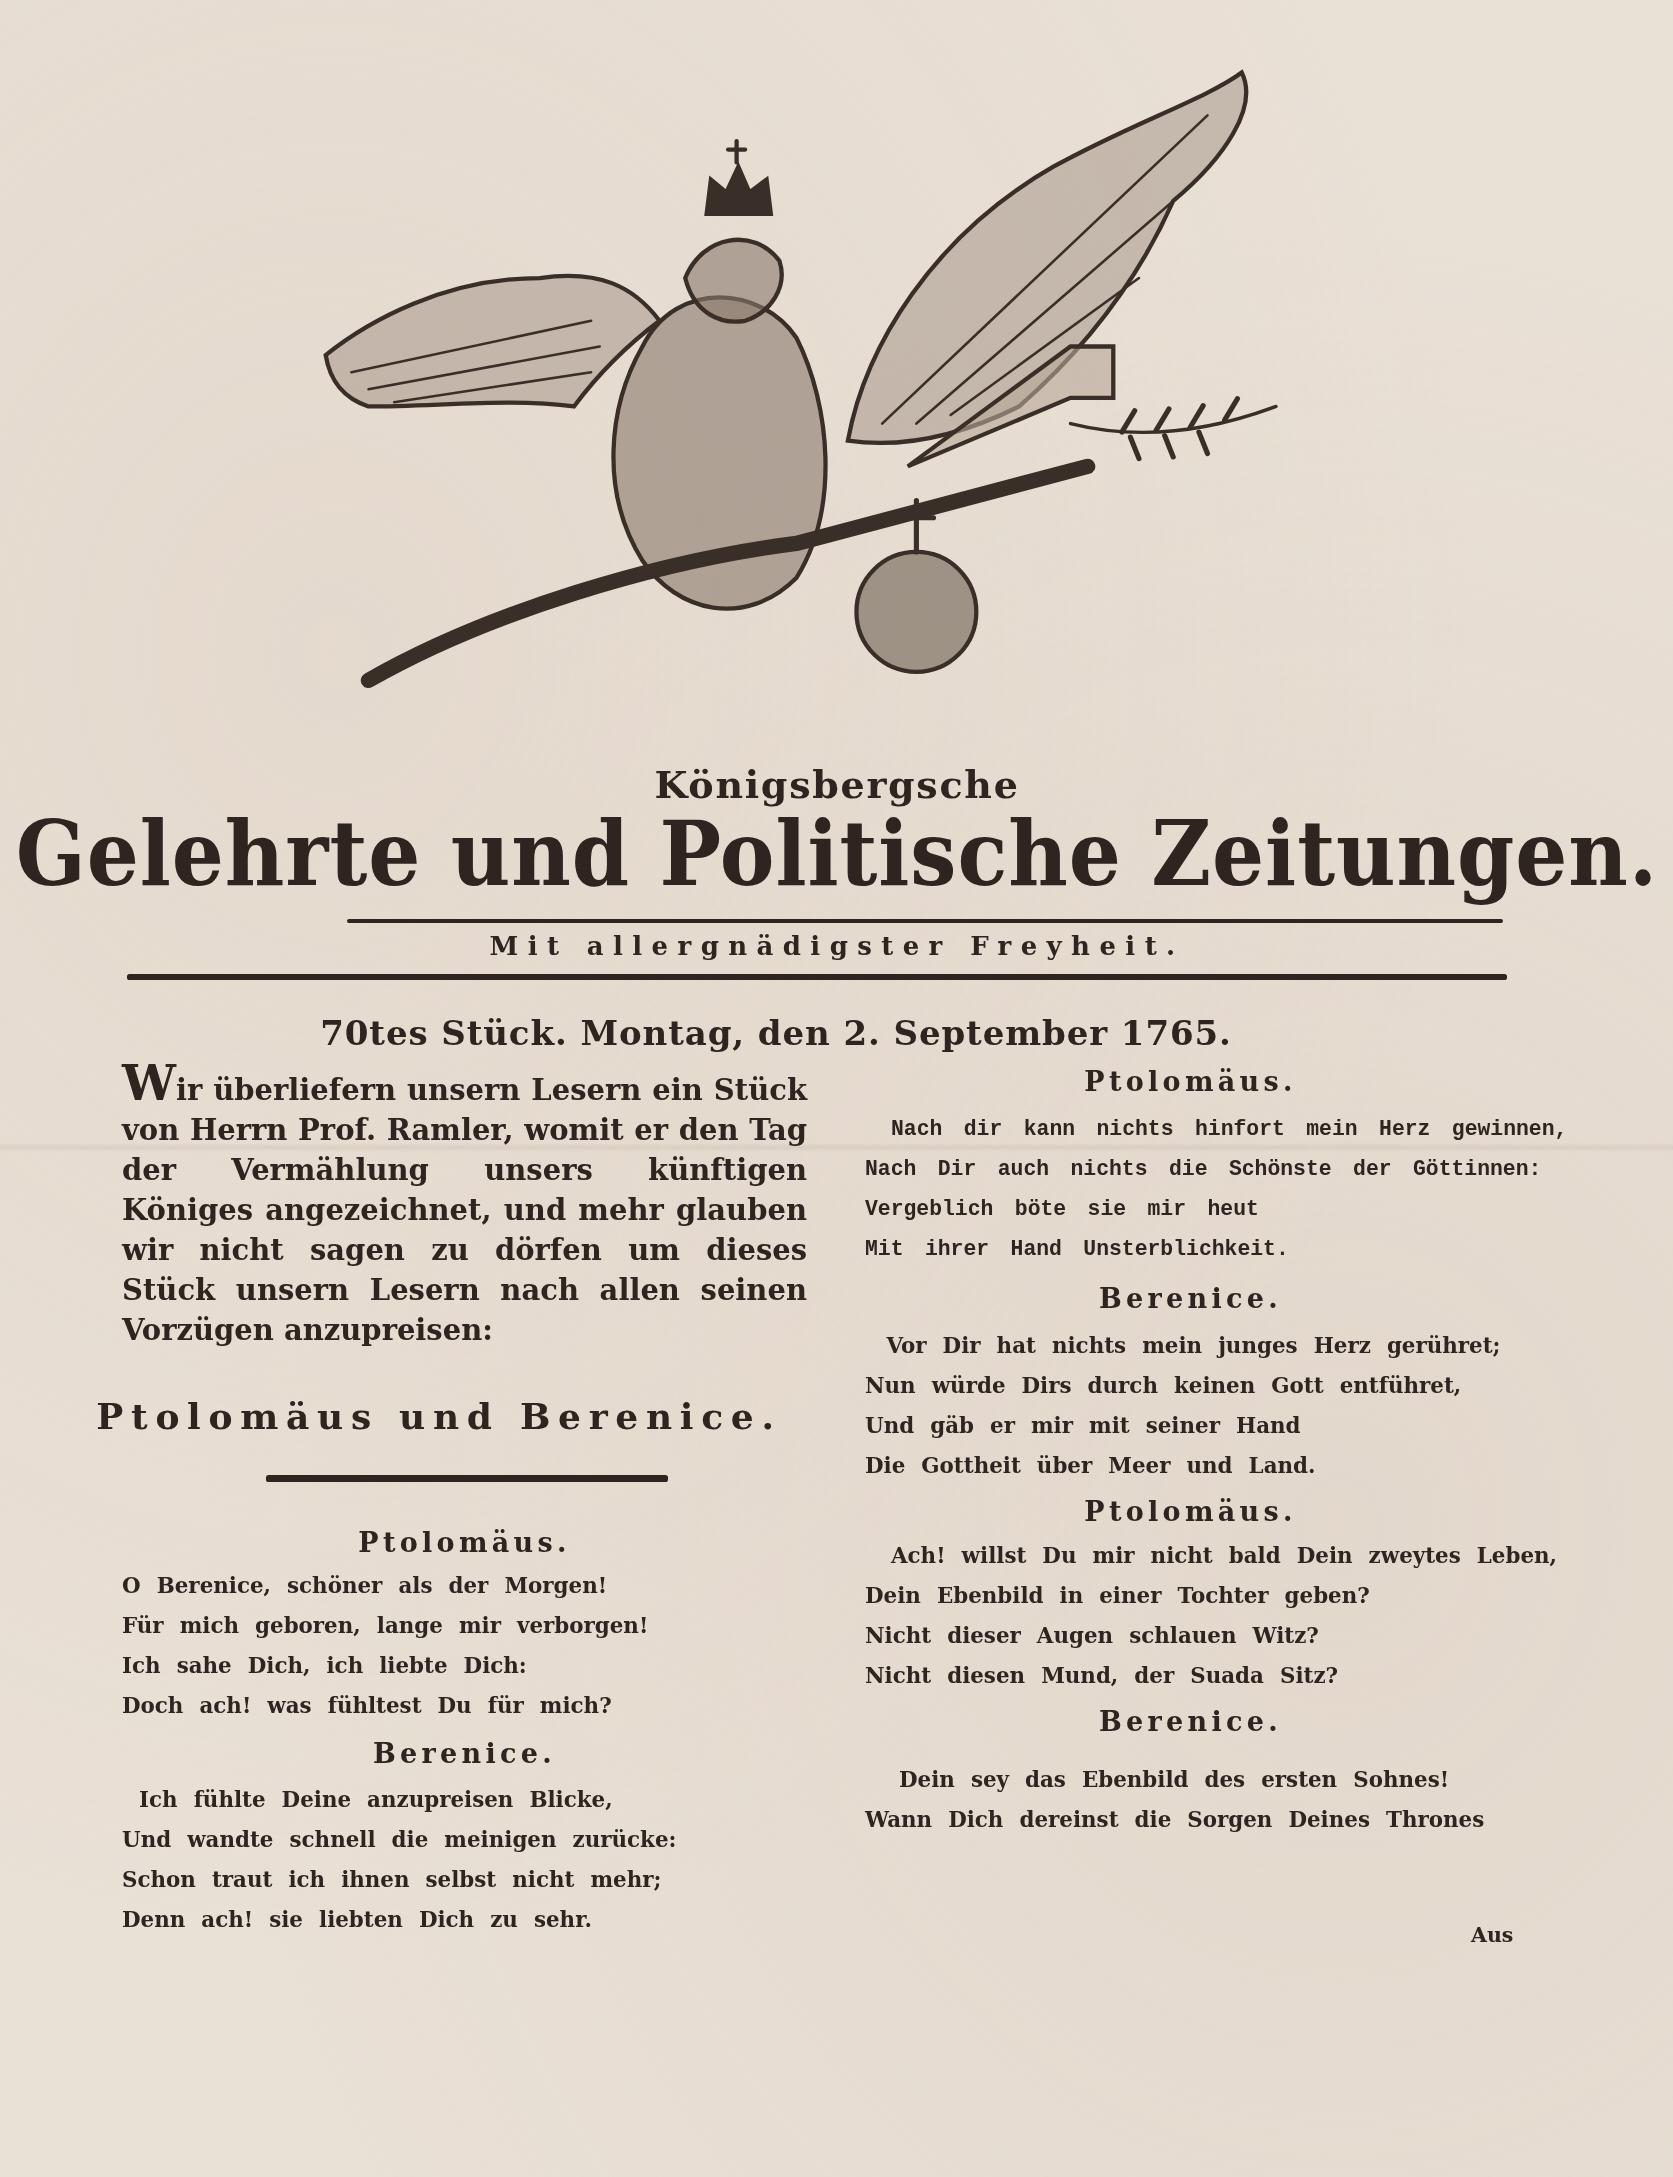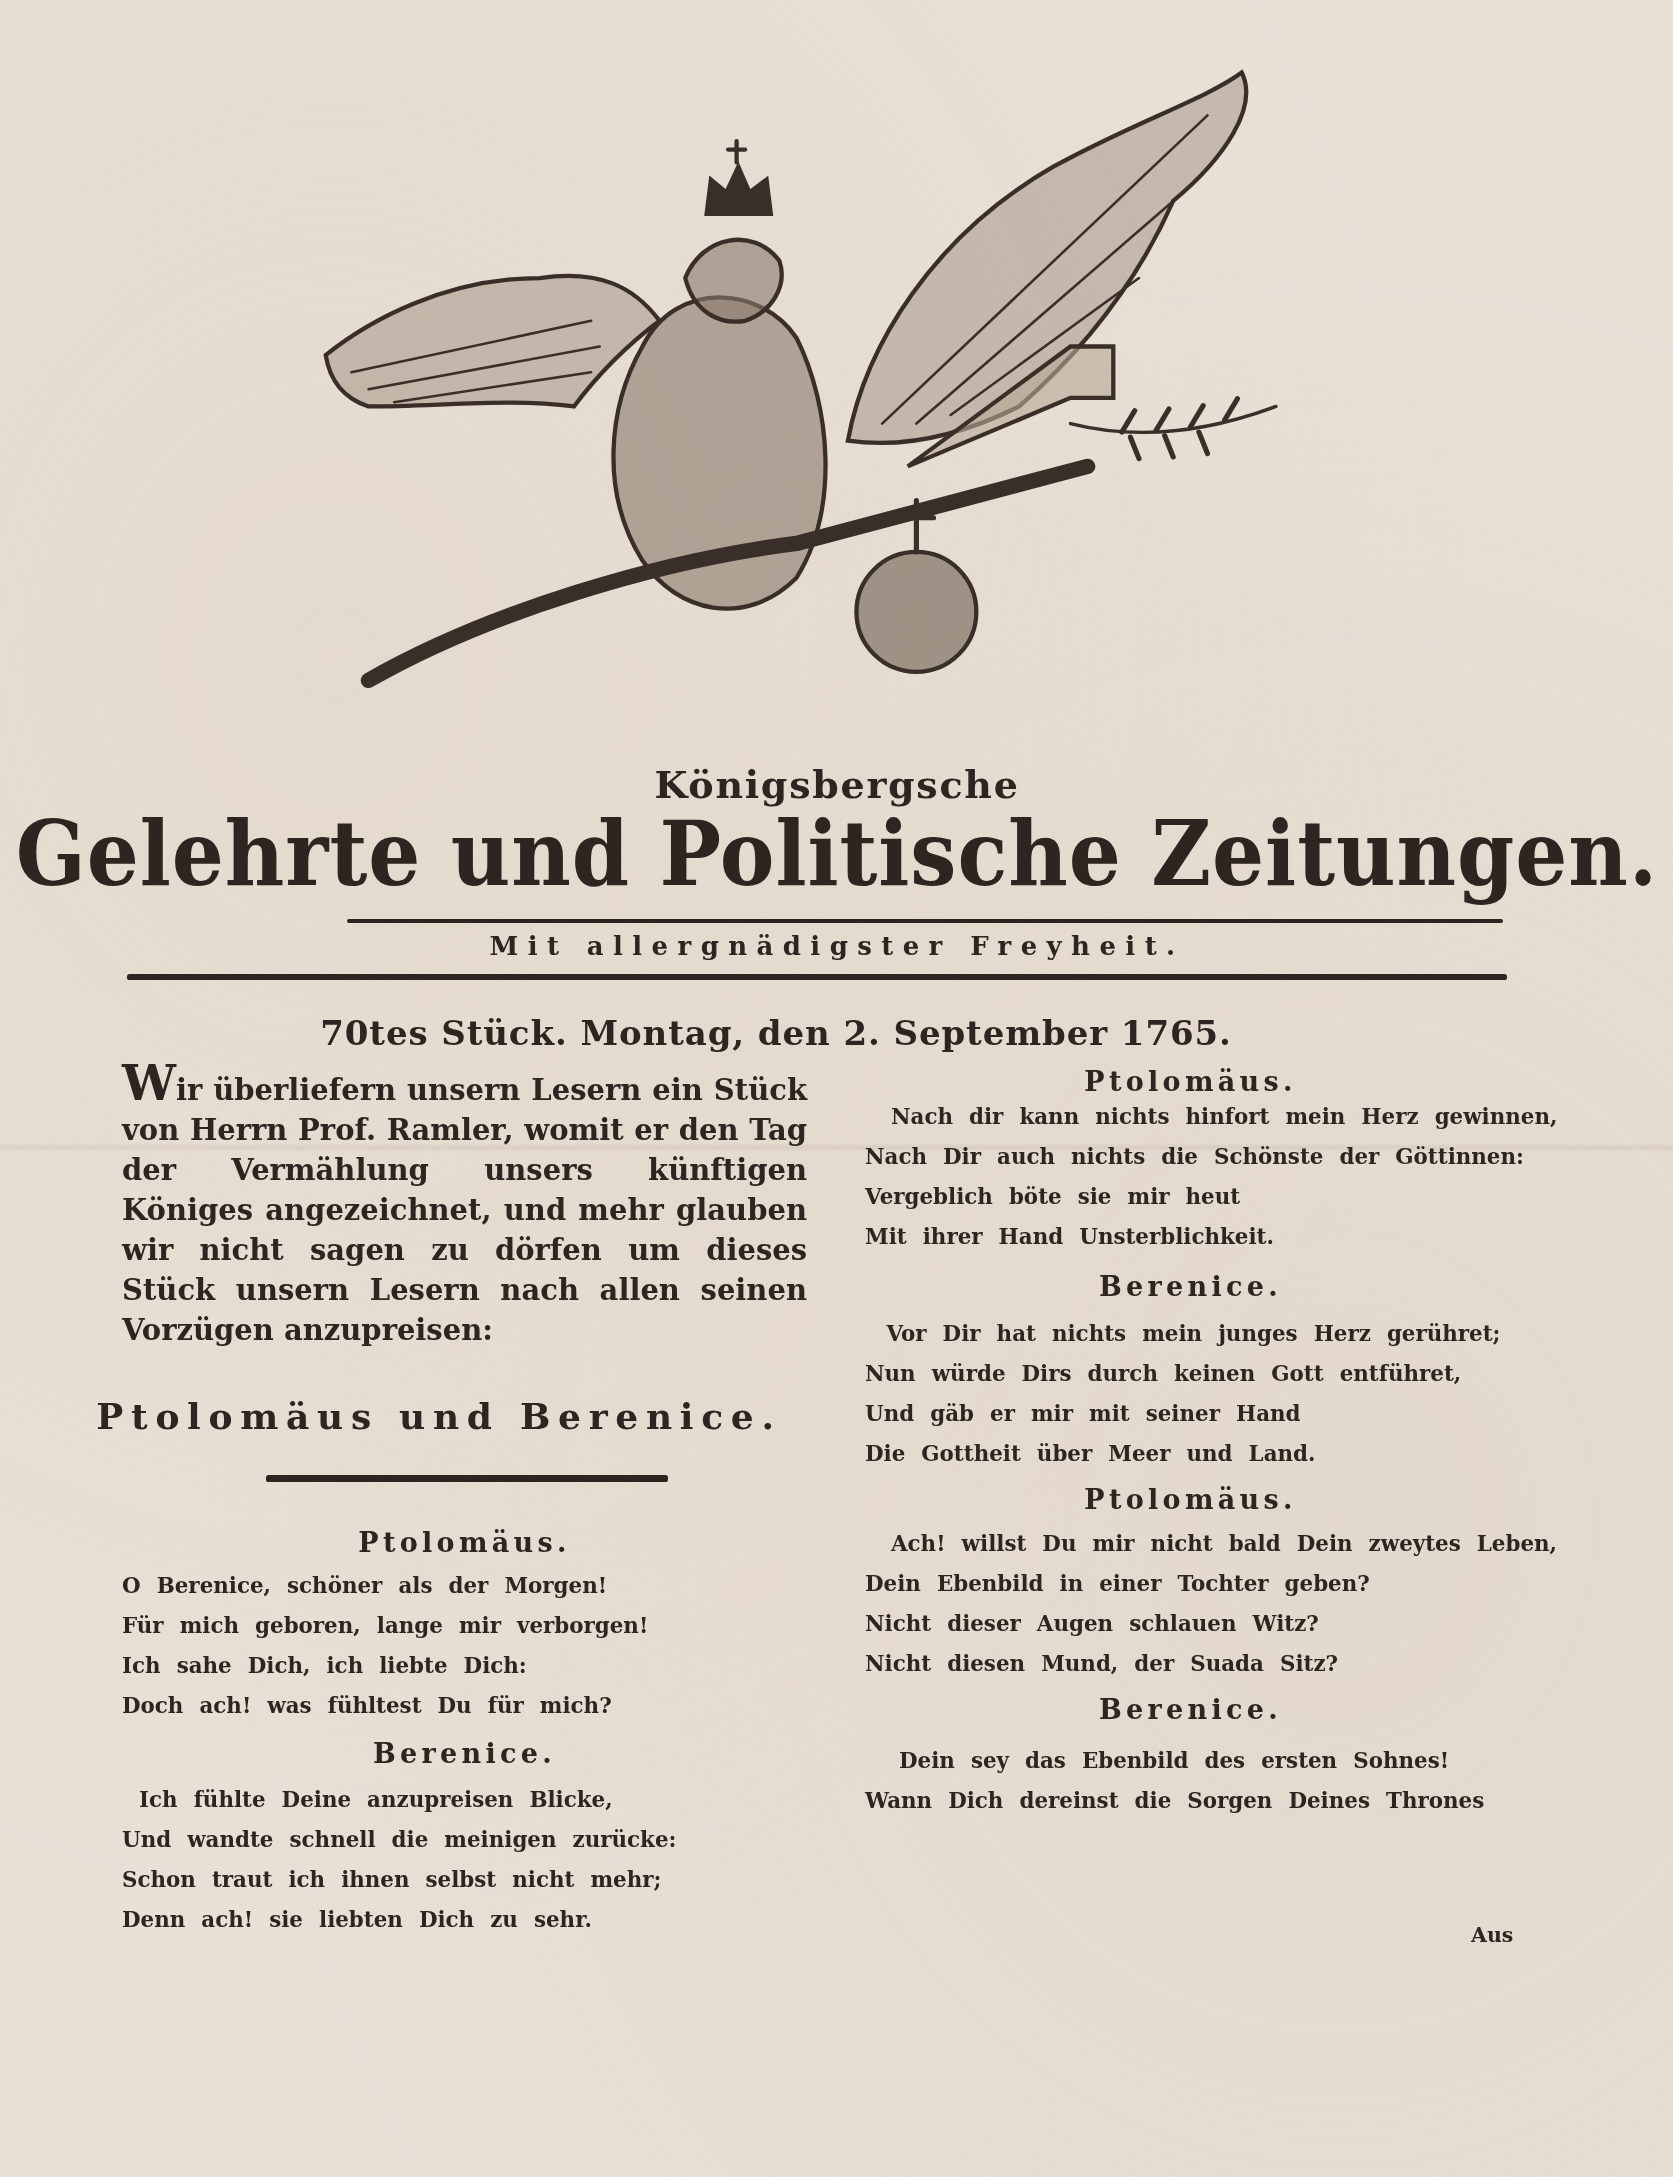--- a/index.html
+++ b/index.html
@@ -92,21 +92,21 @@
       <p class="verse">Und wandte schnell die meinigen zurücke:</p>
       <p class="verse">Schon traut ich ihnen selbst nicht mehr;</p>
       <p class="verse">Denn ach! sie liebten Dich zu sehr.</p>
     </div>
   </div>
 </div>
 
 <div class="col-right">
   <div>
     <div class="speaker">Ptolomäus.</div>
-    <div style="">
+    <div style="margin-top:12px;font-family:Liberation Mono, monospace;">
       <p class="verse" style="padding-left:26px;">Nach dir kann nichts hinfort mein Herz gewinnen,</p>
       <p class="verse">Nach Dir auch nichts die Schönste der Göttinnen:</p>
       <p class="verse">Vergeblich böte sie mir heut</p>
       <p class="verse">Mit ihrer Hand Unsterblichkeit.</p>
     </div>
   </div>
 
   <div style="margin-top:13.7px;">
     <div class="speaker">Berenice.</div>
     <div style="margin-top:12px;">
@@ -122,21 +122,21 @@
     <div style="margin-top:8.6px;">
       <p class="verse" style="padding-left:26px;">Ach! willst Du mir nicht bald Dein zweytes Leben,</p>
       <p class="verse">Dein Ebenbild in einer Tochter geben?</p>
       <p class="verse">Nicht dieser Augen schlauen Witz?</p>
       <p class="verse">Nicht diesen Mund, der Suada Sitz?</p>
     </div>
   </div>
 
   <div style="margin-top:10.3px;">
     <div class="speaker">Berenice.</div>
-    <div style="margin-top:16px;">
+    <div style="margin-top:23px;">
       <p class="verse" style="padding-left:34px;">Dein sey das Ebenbild des ersten Sohnes!</p>
       <p class="verse">Wann Dich dereinst die Sorgen Deines Thrones</p>
     </div>
   </div>
 </div>
 
 <div class="catch">Aus</div>
 
 
 </body></html>

